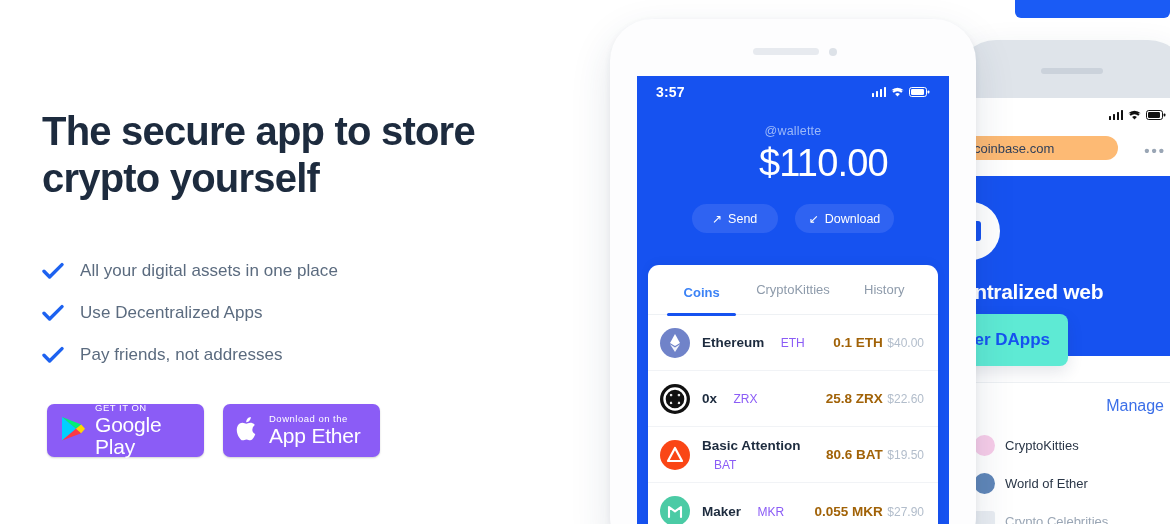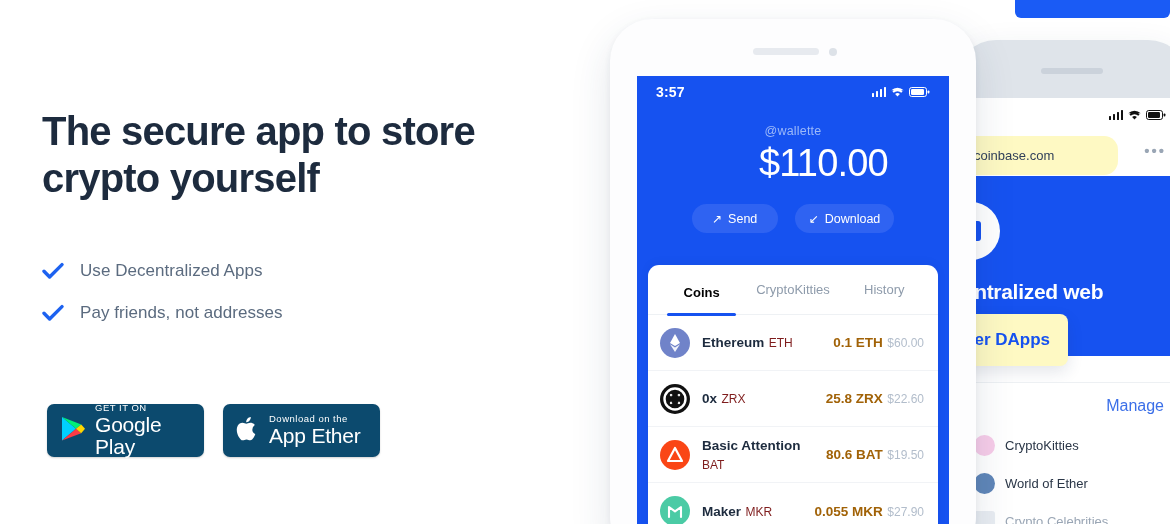--- a/index.html
+++ b/index.html
@@ -20,21 +20,21 @@
   }
 
   .bullets { position:absolute; left:0; top:250px; width:480px; }
   .bullet { display:flex; align-items:center; height:42px; margin-bottom:0; }
   .check { width:38px; flex:0 0 38px; display:flex; align-items:center; }
   .check svg { display:block; }
   .bullet-text { font-size:17px; color:#5b6b7f; letter-spacing:0.05px; }
 
   .badges { position:absolute; left:5px; top:404px; display:flex; gap:19px; }
   .badge {
-    background:#0c4a6e; border-radius:7px; display:flex; align-items:center;
+    background:#8b5cf6; border-radius:7px; display:flex; align-items:center;
     height:53px; padding:0 15px 0 13px; cursor:pointer;
     box-shadow:0 1px 2px rgba(0,0,0,.18);
   }
   .badge-txt { display:flex; flex-direction:column; justify-content:center; margin-left:9px; }
   .badge-small { color:#fff; font-size:9.5px; letter-spacing:.5px; line-height:1.25; }
   .badge-small.cap { text-transform:uppercase; }
   .badge-big { color:#fff; font-size:21px; font-weight:500; line-height:1.08; letter-spacing:-.2px; }
   .gp-badge { width:157px; }
   .as-badge { width:157px; }
 
@@ -50,43 +50,43 @@
   .back-screen {
     position:absolute; left:10px; top:58px; width:212px; height:452px;
     background:#ffffff; overflow:hidden;
   }
   .back-speaker {
     position:absolute; left:50%; top:28px; transform:translateX(-50%);
     width:62px; height:6px; background:#cbd2db; border-radius:3px;
   }
   .back-status { position:absolute; right:12px; top:8px; display:flex; align-items:center; gap:5px; }
   .back-urlbar {
-    position:absolute; left:-34px; top:38px; width:186px; height:39px;
-    background:#fef9c3; border-radius:14px; display:flex; align-items:center;
+    position:absolute; left:-34px; top:38px; width:186px; height:24px;
+    background:#fdba74; border-radius:14px; display:flex; align-items:center;
     padding-left:42px; font-size:13px; color:#31405a;
   }
   .back-dots { position:absolute; right:12px; top:44px; letter-spacing:2px; color:#9aa6b5; font-size:15px; font-weight:bold; }
   .back-hero {
     position:absolute; left:0; top:78px; width:212px; height:180px; background:#1652f0;
   }
   .back-hero-logo {
     position:absolute; left:-24px; top:26px; width:58px; height:58px;
     background:#fff; border-radius:50%;
   }
   .back-hero-logo:after {
     content:""; position:absolute; left:50%; top:50%; transform:translate(-50%,-50%);
     width:20px; height:20px; background:#1652f0; border-radius:3px;
   }
   .back-hero-title {
     position:absolute; left:-26px; top:104px; width:250px;
     font-size:21px; font-weight:bold; color:#fff; letter-spacing:-.3px;
   }
   .back-dapps-btn {
     position:absolute; left:-40px; top:216px; width:142px; height:52px;
-    background:#fef9c3; border-radius:8px; display:flex; align-items:center;
+    background:#5eead4; border-radius:8px; display:flex; align-items:center;
     justify-content:flex-end; padding-right:18px;
     font-size:17px; font-weight:bold; color:#1652f0;
     box-shadow:0 6px 16px rgba(30,50,80,.12);
   }
   .back-sheet {
     position:absolute; left:0; top:284px; width:212px; height:168px;
     background:#fff; border-top:1px solid #edf0f3;
   }
   .back-manage {
     position:absolute; right:14px; top:14px; font-size:16px; color:#3b6fe8; font-weight:500;
@@ -137,35 +137,35 @@
   .fs-btn .ar { font-size:12px; line-height:1; display:inline-block; }
 
   .fs-card {
     position:absolute; left:11px; top:189px; width:290px; height:294px;
     background:#fff; border-radius:11px 11px 0 0;
     box-shadow:0 -2px 10px rgba(20,40,80,.06);
   }
   .fs-tabs { position:relative; display:flex; height:50px; align-items:center;
     border-bottom:1px solid #eef1f4; padding:0 8px; }
   .fs-tab { flex:1; text-align:center; font-size:13px; color:#8e9bab; position:relative; cursor:pointer; }
-  .fs-tab.active { color:#000000; font-weight:bold;margin-top:6px; }
+  .fs-tab.active { color:#3b82f6; font-weight:bold;margin-top:6px; }
   .fs-tab.active:after {
     content:""; position:absolute; left:12%; bottom:-16px; width:76%; height:3px;
     background:#1652f0; border-radius:2px;
   }
 
   .coin-row {
     display:flex; align-items:center; height:56px; padding:0 14px 0 12px;
     border-bottom:1px solid #f1f3f6; cursor:pointer;
   }
   .coin-row:last-child { border-bottom:none; }
   .coin-ic { width:30px; height:30px; border-radius:50%; flex:0 0 30px; position:relative; }
   .coin-names { margin-left:12px; flex:1; }
   .coin-name { font-size:13.5px; font-weight:bold; color:#1d2b3e; line-height:1.25; }
-  .coin-sym { font-size:12px; color:#7f1d1d; line-height:1.3; }
+  .coin-sym { font-size:12px; color:#8b5cf6; line-height:1.3;margin-left:12px; }
   .coin-vals { text-align:right; }
   .coin-amt { font-size:13.5px; font-weight:bold; color:#a16207; line-height:1.25; }
   .coin-usd { font-size:12px; color:#b2bdcb; line-height:1.3; }
 
   
   .topright-btn {
     position:absolute; right:0px; top:-14px; width:155px; height:32px;
     background:#1a5bf5; border-radius:6px; cursor:pointer;
   }
 
@@ -178,20 +178,28 @@
 <div id="stage">
 
   <div class="topright-btn"></div>
 
   <div class="left-col">
 
     <h1 class="headline">The secure app to store crypto yourself</h1>
 
     <div class="bullets">
 
+      <div class="bullet">
+        <span class="check">
+          <svg width="22" height="18" viewBox="0 0 22 18">
+              <path d="M2 9.3 L7.6 15 L20 2.6" stroke="#1d62f0" stroke-width="3.4" fill="none" stroke-linecap="round" stroke-linejoin="round"></path>
+            </svg>
+        </span>
+        <span class="bullet-text">All your digital assets in one place</span>
+      </div>
 
       <div class="bullet">
         <span class="check">
           <svg width="22" height="18" viewBox="0 0 22 18">
               <path d="M2 9.3 L7.6 15 L20 2.6" stroke="#1d62f0" stroke-width="3.4" fill="none" stroke-linecap="round" stroke-linejoin="round"></path>
             </svg>
         </span>
         <span class="bullet-text">Use Decentralized Apps</span>
       </div>
 
@@ -358,21 +366,21 @@
                   <path d="M15 6 L20 15 L15 18 L10 15 Z" fill="#fff"></path>
                   <path d="M15 19.4 L20 16.3 L15 24 L10 16.3 Z" fill="#fff" opacity=".9"></path>
                 </svg>
             </span>
             <span class="coin-names">
               <span class="coin-name">Ethereum</span>
               <span class="coin-sym">ETH</span>
             </span>
             <span class="coin-vals">
               <span class="coin-amt">0.1 ETH</span>
-              <span class="coin-usd">$60.00</span>
+              <span class="coin-usd">$40.00</span>
             </span>
           </div>
 
           <div class="coin-row">
             <span class="coin-ic" style="background:#111">
               <svg width="30" height="30" viewBox="0 0 30 30" style="position:absolute;left:0;top:0">
                 <circle cx="15" cy="15" r="10.5" fill="none" stroke="#fff" stroke-width="2.4"></circle>
                 <path d="M11 11 L19 19 M19 11 L11 19" stroke="#fff" stroke-width="2.4" stroke-linecap="round"></path>
                 <circle cx="15" cy="15" r="4.6" fill="#111"></circle>
               </svg>

